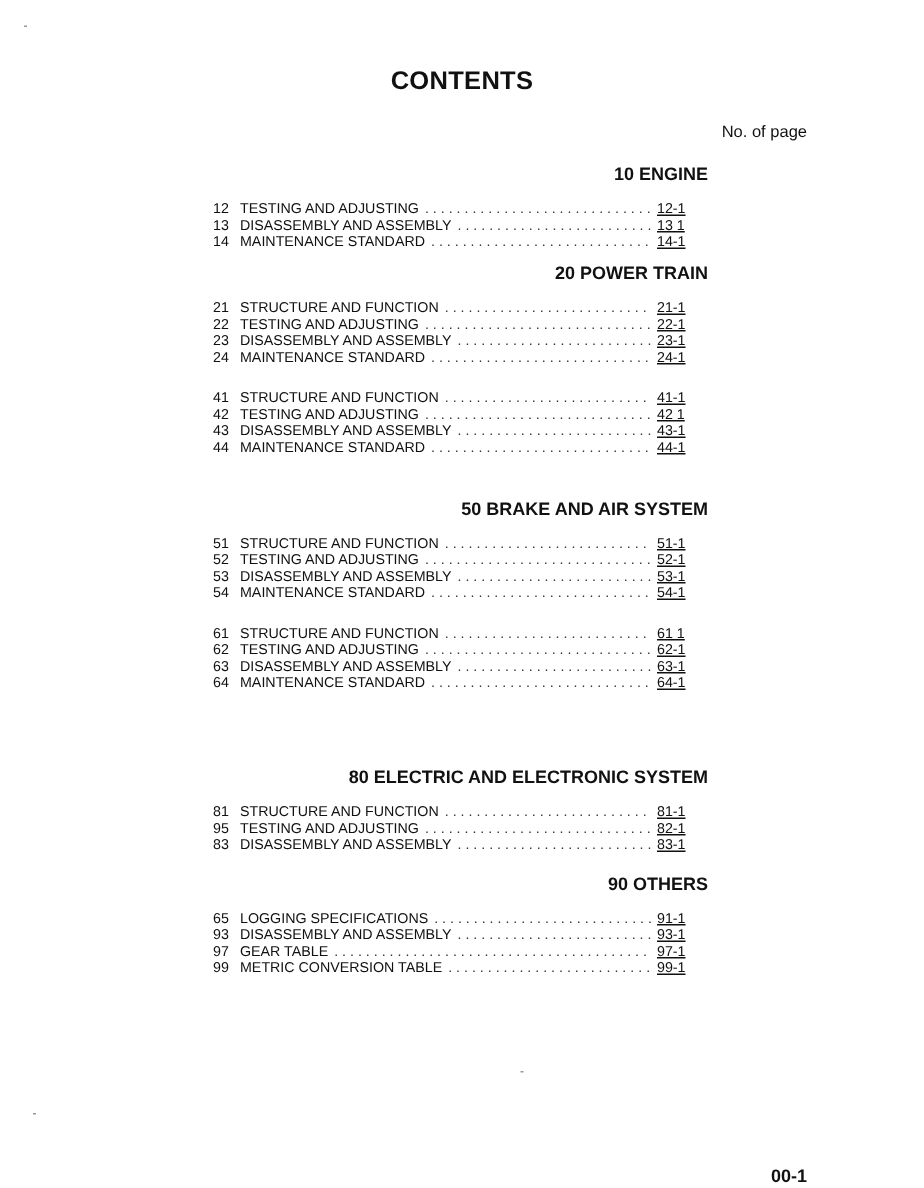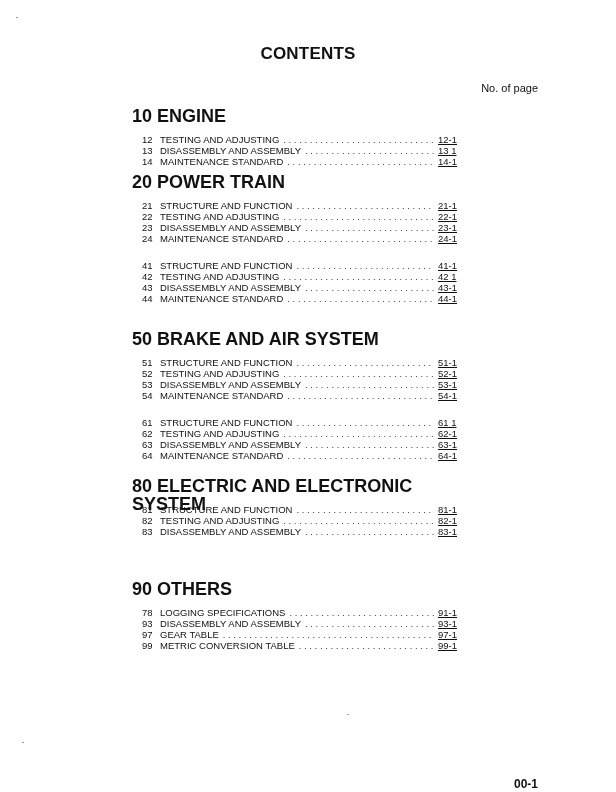--- a/index.html
+++ b/index.html
@@ -2,21 +2,21 @@
 <html><head>
 <meta charset="utf-8">
 <style>
   html, body { margin:0; padding:0; }
   body { width:616px; height:792px; background:#ffffff; position:relative; overflow:hidden;
          font-family:"Liberation Sans", sans-serif; color:#111; }
   .title { position:absolute; left:0; width:616px; top:44px; text-align:center;
            font-size:17px; font-weight:bold; letter-spacing:0.2px; }
   .nopage { position:absolute; right:78px; top:82px; font-size:11px; }
   .section { position:absolute; left:132px; width:340px; }
-  .sec-h { font-size:18px; font-weight:bold; margin:0; height:18px; line-height:18px; }
+  .sec-h { font-size:12px; font-weight:bold; margin:0; height:18px; line-height:18px;text-align:right; }
   .entries { margin-top:9px; }
   .row { display:flex; align-items:baseline; font-size:9.5px; height:11px; line-height:11px; white-space:nowrap; }
   .num { width:15px; flex:none; padding-left:10px; }
   .label { flex:none; padding-left:3px; }
   .dots { flex:1; overflow:hidden; margin:0 4px; letter-spacing:2.3px; color:#333; }
   .dots::before { content:". . . . . . . . . . . . . . . . . . . . . . . . . . . . . . . . . . . . . . . . . . . . . . . . . . . . . . . . . . . . . . . . ."; letter-spacing:0; }
   .page { width:34px; flex:none; text-align:left;text-decoration:underline; }
   .footer { position:absolute; right:78px; top:729px; font-size:12px; font-weight:bold;margin-top:48px; }
   .speck { position:absolute; width:2px; height:1px; background:#999; }
 </style>
@@ -157,48 +157,48 @@
           <span class="page">63-1</span>
         </div>
         <div class="row">
           <span class="num">64</span>
           <span class="label">MAINTENANCE STANDARD</span>
           <span class="dots"></span>
           <span class="page">64-1</span>
         </div>
       </div>
     </div>
-    <div class="section" style="top: 477px;">
+    <div class="section" style="top: 509px;">
       <div class="sec-h">80 ELECTRIC AND ELECTRONIC SYSTEM</div>
       <div class="entries">
         <div class="row">
           <span class="num">81</span>
           <span class="label">STRUCTURE AND FUNCTION</span>
           <span class="dots"></span>
           <span class="page">81-1</span>
         </div>
         <div class="row">
-          <span class="num">82</span>
+          <span class="num">95</span>
           <span class="label">TESTING AND ADJUSTING</span>
           <span class="dots"></span>
           <span class="page">82-1</span>
         </div>
         <div class="row">
           <span class="num">83</span>
           <span class="label">DISASSEMBLY AND ASSEMBLY</span>
           <span class="dots"></span>
           <span class="page">83-1</span>
         </div>
       </div>
     </div>
     <div class="section" style="top: 580px;">
       <div class="sec-h">90 OTHERS</div>
       <div class="entries">
         <div class="row">
-          <span class="num">78</span>
+          <span class="num">65</span>
           <span class="label">LOGGING SPECIFICATIONS</span>
           <span class="dots"></span>
           <span class="page">91-1</span>
         </div>
         <div class="row">
           <span class="num">93</span>
           <span class="label">DISASSEMBLY AND ASSEMBLY</span>
           <span class="dots"></span>
           <span class="page">93-1</span>
         </div>

